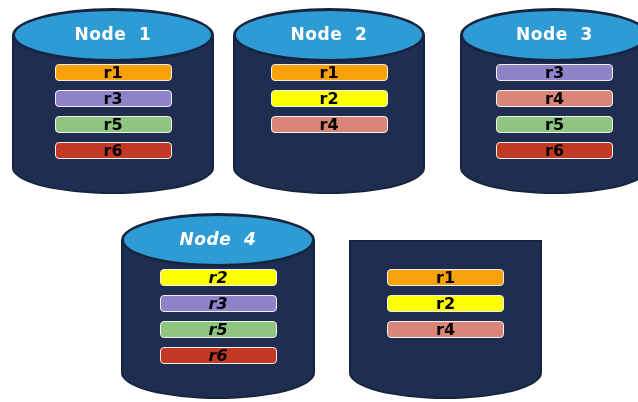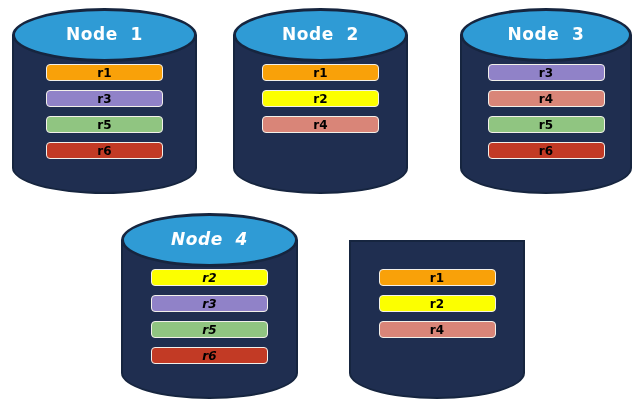--- a/index.html
+++ b/index.html
@@ -3,21 +3,21 @@
 <meta charset="utf-8">
 <style>
   html,body{margin:0;padding:0;background:#ffffff;}
   .canvas{
     position:relative;
     width:638px;height:402px;
     background:#ffffff;
     font-family:"DejaVu Sans","Liberation Sans",sans-serif;
     overflow:hidden;
   }
-  .cylinder{position:absolute;}
+  .cylinder{position:absolute;padding-left:17px;}
   
   .n0{left:12px;top:8px;width:185px;height:186px;}
   .n1{left:233px;top:8px;width:175px;height:186px;}
   .n2{left:460px;top:8px;width:172px;height:186px;}
   .n3{left:121px;top:213px;width:177px;height:186px;font-style:italic;}
   .n4{left:349px;top:213px;width:176px;height:186px;}
 
   .cyl-body{
     position:absolute;left:0;right:0;top:27px;bottom:0;
     background:var(--body-fill);
@@ -48,21 +48,21 @@
     display:flex;flex-direction:column;align-items:center;gap:9px;
     z-index:3;
   }
   .bar{
     width:117px;height:17px;
     box-sizing:border-box;
     border:1px solid var(--bar-border);
     border-radius:4px;
     display:flex;align-items:center;justify-content:center;
     font-weight:bold;
-    font-size:12px;
+    font-size:16px;
     color:var(--bar-text);
     line-height:1;
   }
 </style>
 </head>
 <body style="background: rgb(255, 255, 255);">
 
 <div class="canvas" id="canvas">
 
 <div class="cylinder n0">

